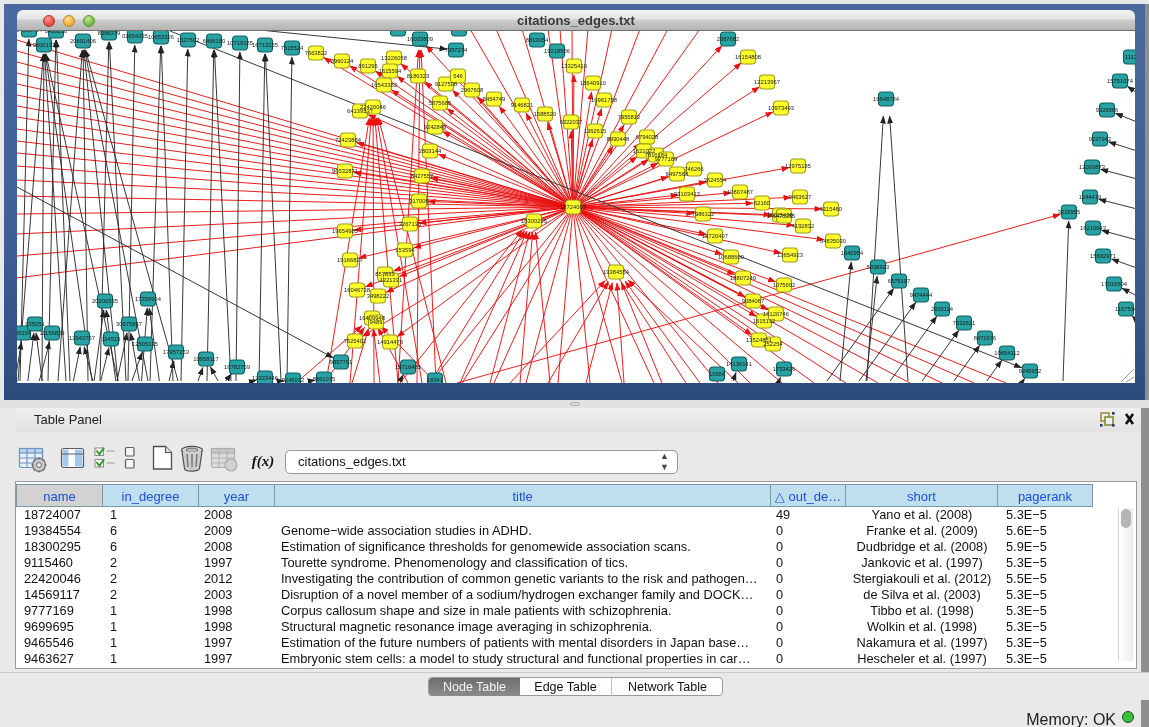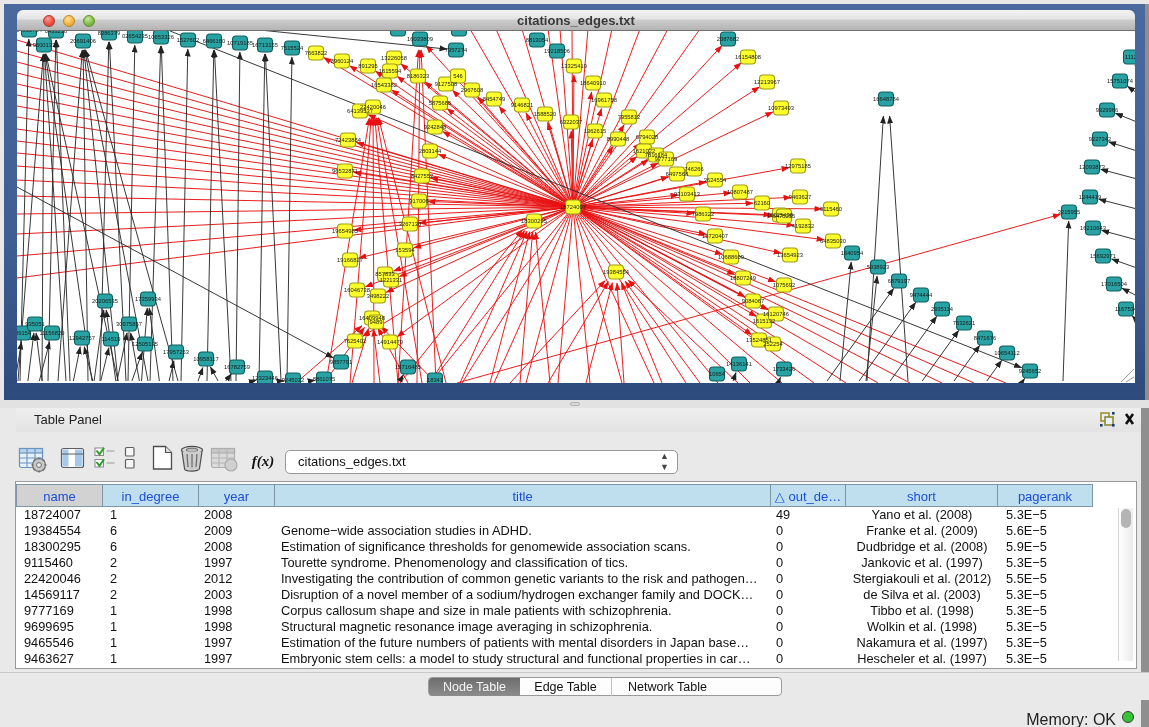--- a/index.html
+++ b/index.html
@@ -54,21 +54,21 @@
   background:#b4b4b4; border-radius:5px; }
 
 #toolbar { position:absolute; left:0px; top:439px; width:1149px; height:40px; }
 #combo { position:absolute; left:285px; top:11px; width:393px; height:24px; background:#fff;
   border:1px solid #989898; border-radius:5px; font-size:13px; color:#111;
   line-height:22px; padding-left:12px; }
 #combo .arr { position:absolute; right:8px; top:0px; font-size:9px; color:#444; line-height:11px; }
 
 #tabbar { position:absolute; left:0; top:672px; width:1149px; height:28px;
   border-top:1px solid #c9c9c9; background:#e9e9e9; }
-#seg { position:absolute; left:428px; top:4px; width:354px; height:19px;
+#seg { position:absolute; left:428px; top:4px; width:295px; height:19px;
   border:1px solid #9a9a9a; border-radius:4px; background:#fdfdfd; font-size:12.5px;
   line-height:18px; text-align:center; color:#111; }
 #seg .s1 { position:absolute; left:0; top:0; width:91px; height:18px;
   background:linear-gradient(#6e6e6e,#8c8c8c); color:#f4f4f4; border-radius:3px 0 0 3px; }
 #seg .s2 { position:absolute; left:91px; top:0; width:92px; height:18px; border-right:1px solid #c0c0c0; }
 #seg .s3 { position:absolute; left:183px; top:0; width:111px; height:18px; }
 
 #status { position:absolute; left:0; top:700px; width:1149px; height:27px; }
 #status .m { position:absolute; right:33px; top:11px; font-size:16px; color:#222; }
 #led { position:absolute; right:15px; top:11px; width:12px; height:12px; border-radius:50%;

